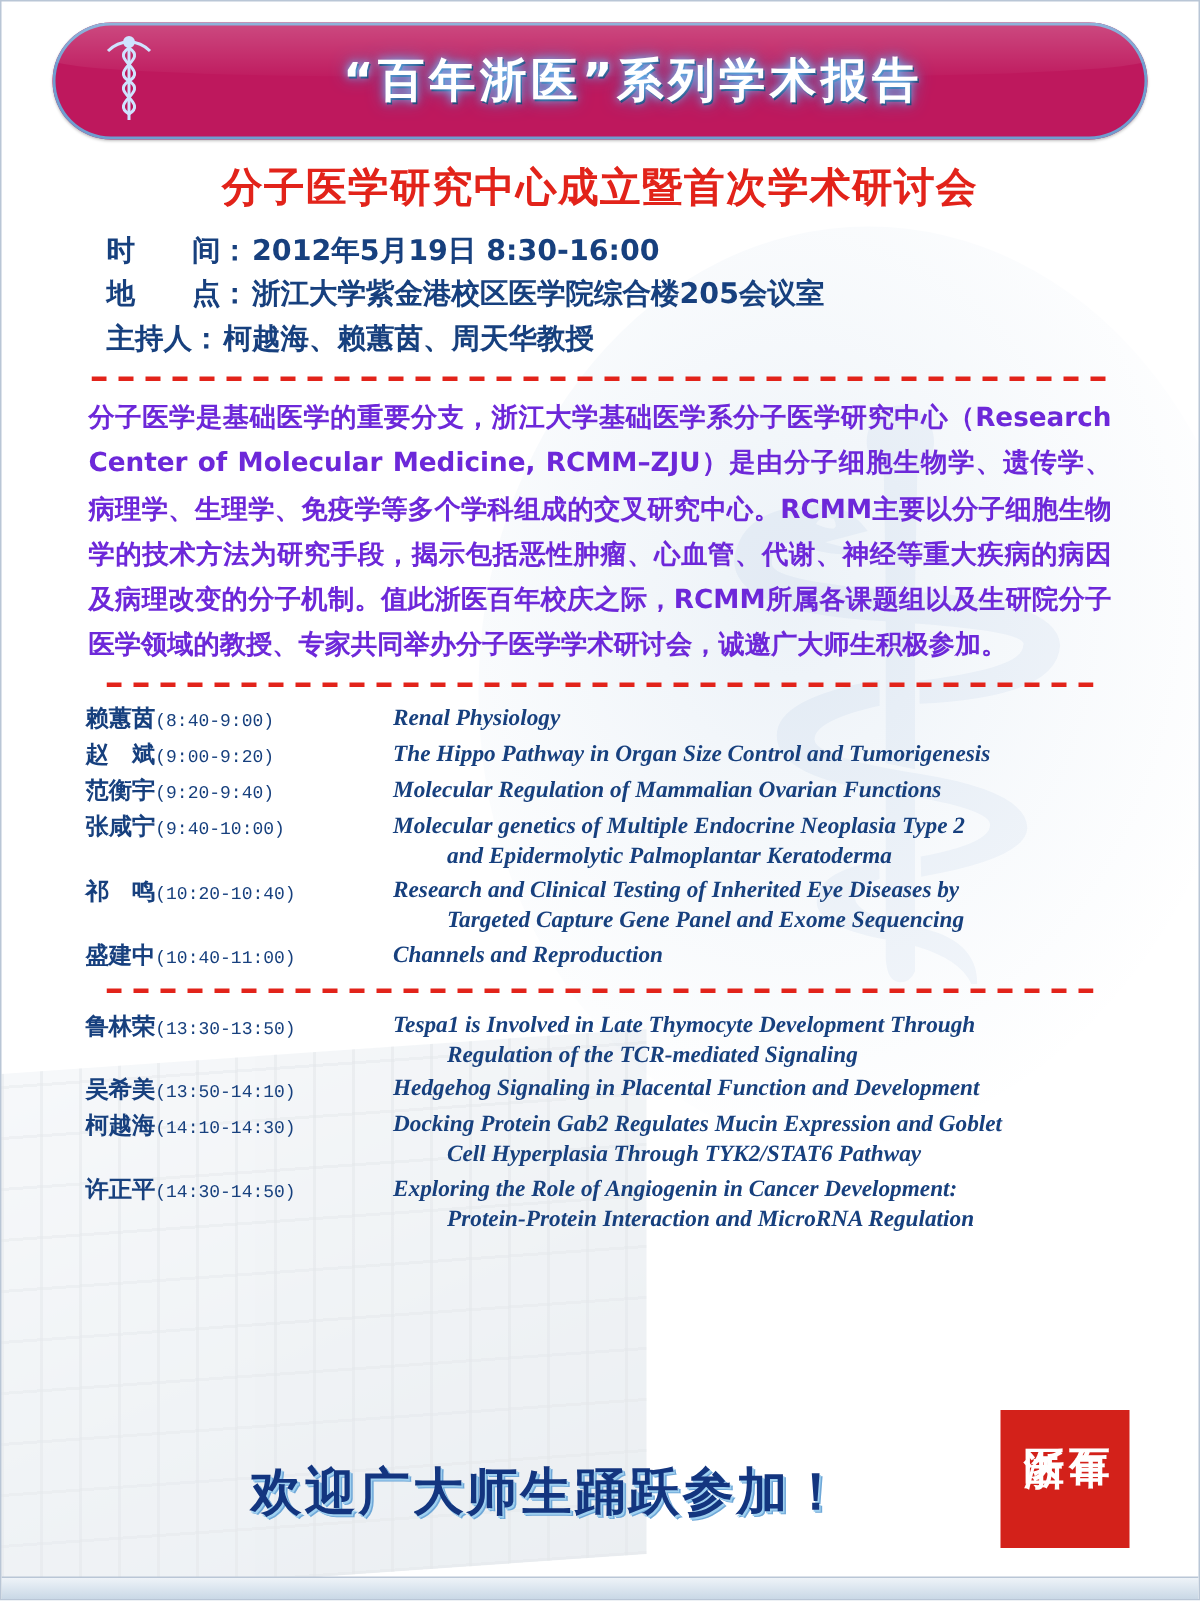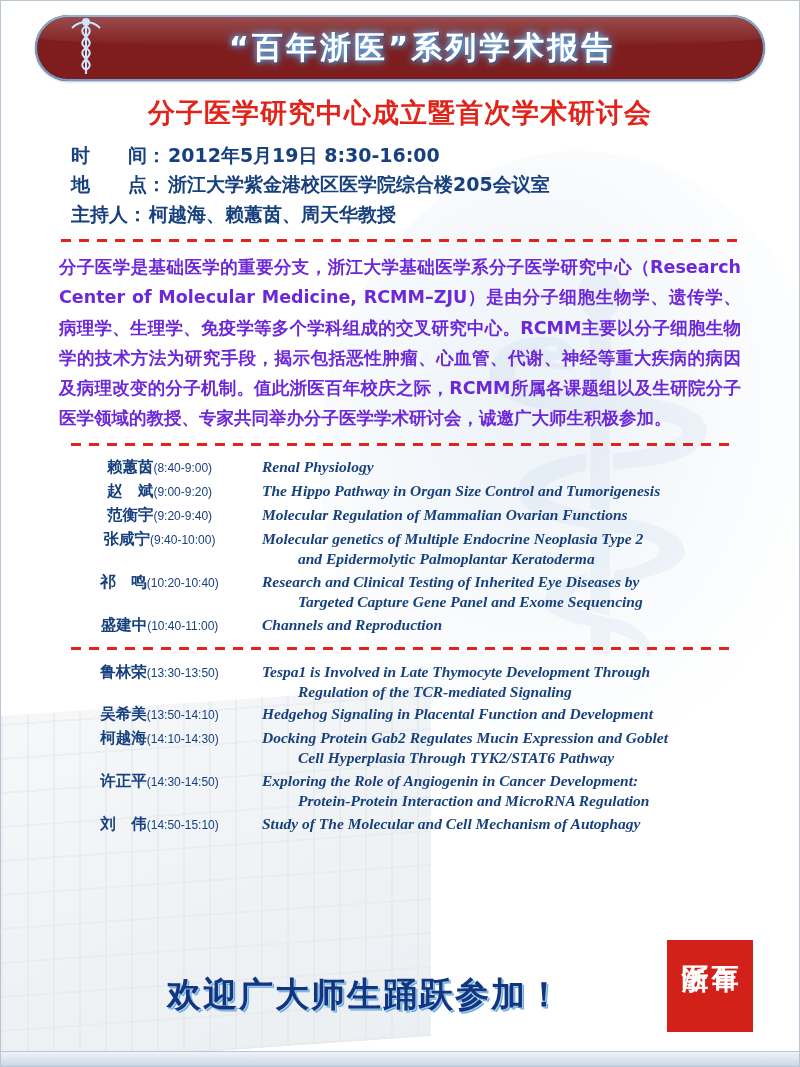--- a/index.html
+++ b/index.html
@@ -54,26 +54,26 @@
     font-size: 520px;
     line-height: 1;
     color: rgba(70,120,180,0.06);
     font-family: "DejaVu Sans", sans-serif;
     user-select: none;
   }
   
   .banner {
     position: relative;
     margin: 14px 34px 0 34px;
-    height: 66px;
+    height: 78px;
     border-radius: 40px;
     background:
       radial-gradient(ellipse at 22% 30%, #2a6fc0 0%, rgba(20,70,140,0) 55%),
       linear-gradient(180deg, #0b2f6b 0%, #134a96 38%, #0d3madd 39%, #0a2f6e 100%);
-    background-color: #7f1d1d;
+    background-color: #be185d;
     box-shadow: inset 0 0 0 2px #6f9ed0, 0 1px 2px rgba(0,0,0,0.25);
     overflow: hidden;
     display: flex;
     align-items: center;
   }
   .banner:after {
     content: "";
     position: absolute;
     left: 0; right: 0; top: 0; height: 46%;
     background: linear-gradient(180deg, rgba(255,255,255,0.22), rgba(255,255,255,0.02));
@@ -173,24 +173,24 @@
   table.talks {
     width: 100%;
     border-collapse: collapse;
   }
   table.talks td {
     vertical-align: top;
     padding: 1.5px 0;
   }
   td.speaker {
     width: 205px;
-    text-align: center;
+    text-align: left;
     padding-right: 14px;
     white-space: nowrap;
-    font-family: Liberation Sans, sans-serif;
+    font-family: Liberation Mono, monospace;
     font-size: 15.5px;
     font-weight: bold;
     color: #17407e;
   }
   td.speaker .time {
     font-size: 12px;
     font-weight: normal;
     color: #17407e;
   }
   td.title {
@@ -394,28 +394,20 @@
         </tr>
         <tr>
           <td class="speaker">
             <span>许正平</span><span class="time">(14:30-14:50)</span>
           </td>
           <td class="title">
             <span>Exploring the Role of Angiogenin in Cancer Development:</span>
             <span class="line2">Protein-Protein Interaction and MicroRNA Regulation</span>
           </td>
         </tr>
-        <tr>
-          <td class="speaker">
-            <span>刘　伟</span><span class="time">(14:50-15:10)</span>
-          </td>
-          <td class="title">
-            <span>Study of The Molecular and Cell Mechanism of Autophagy</span>
-          </td>
-        </tr>
       </tbody>
     </table>
   </div>
 
   <div class="footer">
     <div class="welcome">欢迎广大师生踊跃参加！</div>
     <div class="seal">
       <span class="col">百年</span>
       <span class="col">浙医</span>
     </div>

